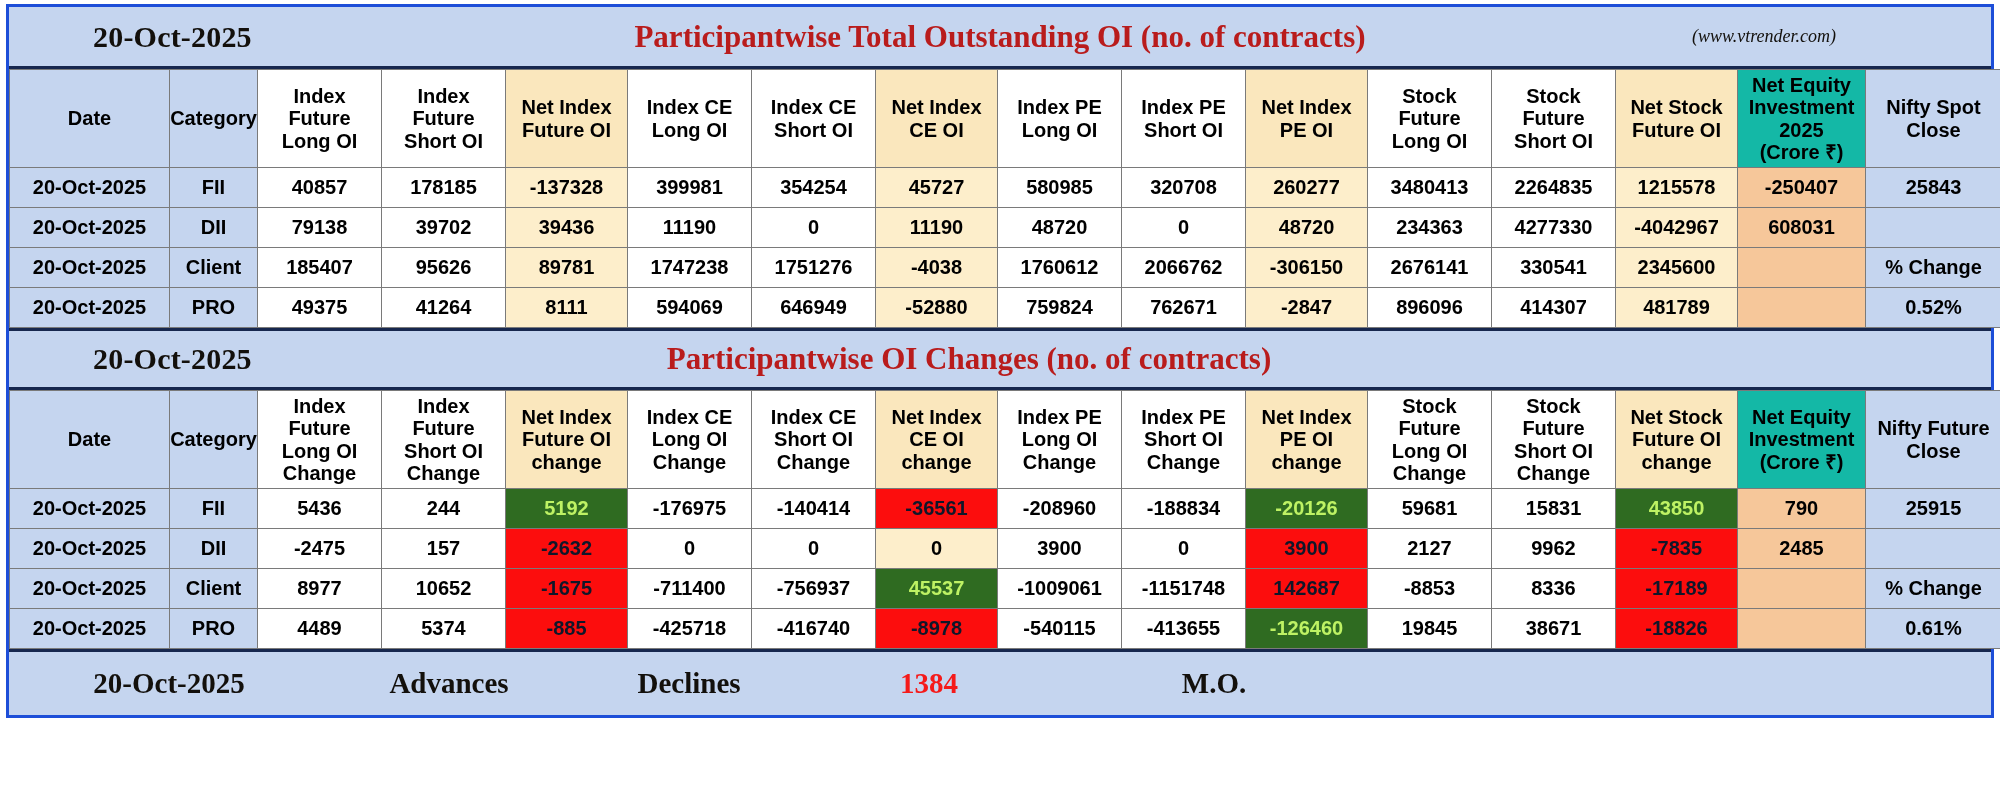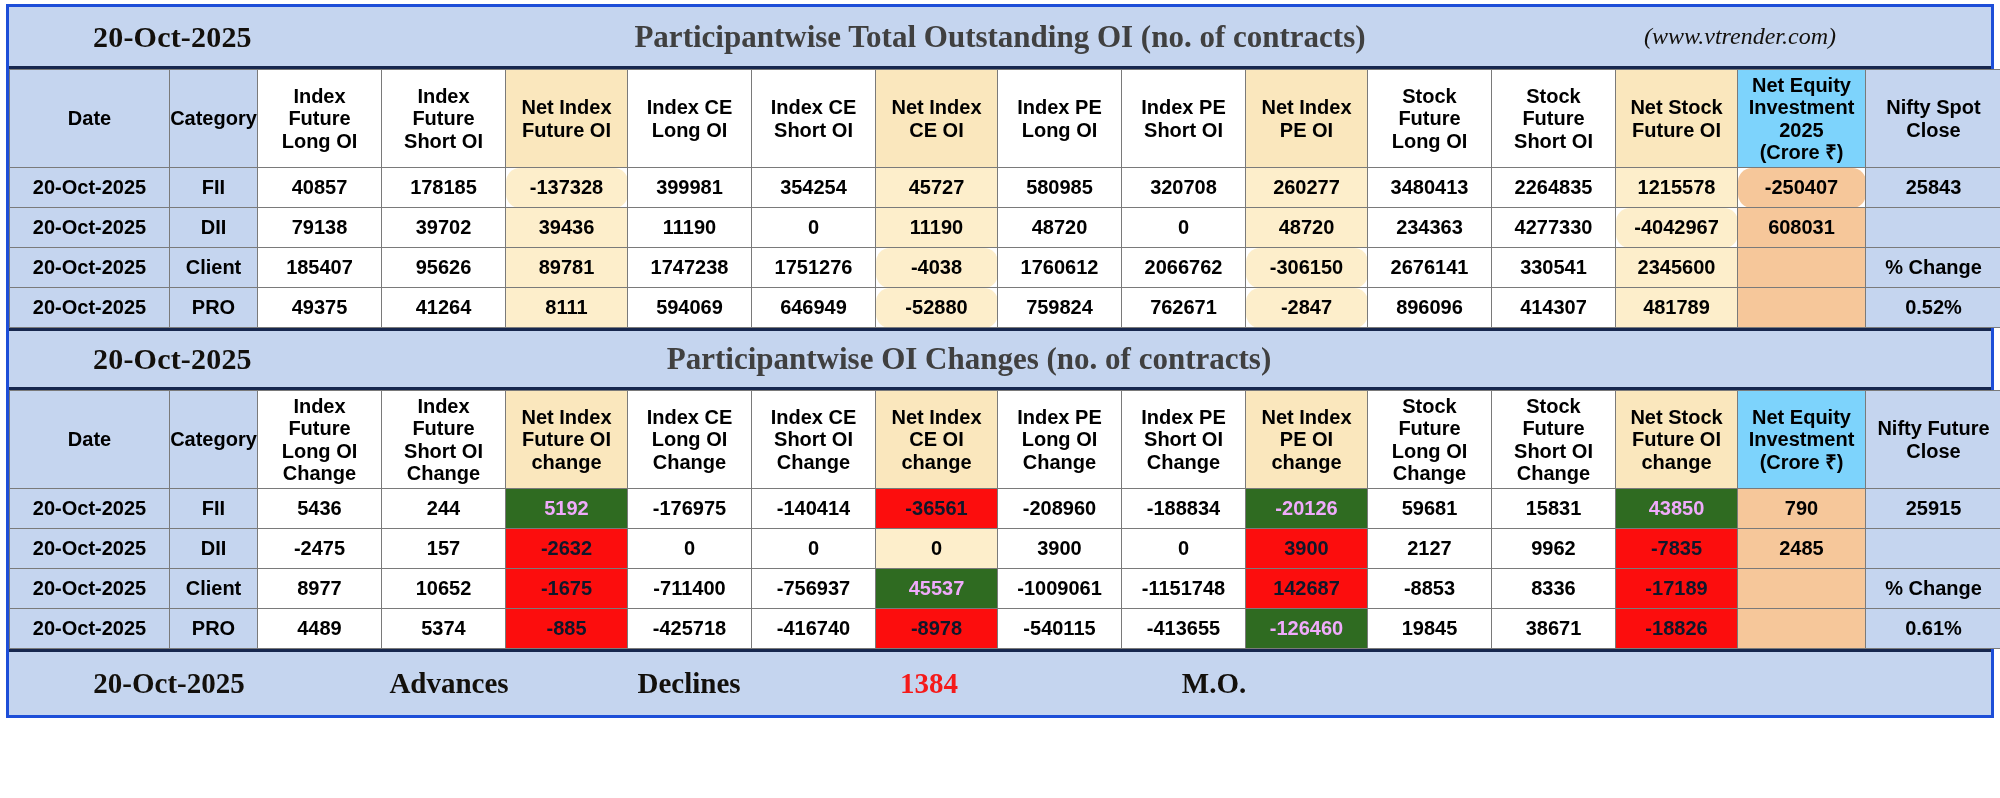--- a/index.html
+++ b/index.html
@@ -35,30 +35,30 @@
     font-size: 30px;
     color: #13100c;
     position: absolute;
     left: 84px;
     letter-spacing: .2px;
   }
   .banner-title {
     font-family: "Liberation Serif", serif;
     font-weight: bold;
     font-size: 31px;
-    color: #404040;
+    color: #b91c1c;
     position: absolute;
     left: 0; right: 0;
     text-align: center;
   }
   .banner-title.t2 { padding-right: 62px; }
   .banner-url {
     font-family: "Liberation Serif", serif;
     font-style: italic;
-    font-size: 24px;
+    font-size: 18px;
     color: #13100c;
     position: absolute;
     right: 155px;
   }
   
   .footer-row {
     display: flex;
     align-items: center;
     width: 100%;
     font-family: "Liberation Serif", serif;
@@ -91,29 +91,29 @@
     line-height: 1.12;
   }
   thead th {
     height: 98px;
     vertical-align: middle;
     font-size: 20px;
     background: #ffffff;
   }
   thead th.blue  { background: #c5d5ef; }
   thead th.cream { background: #fae7bd; }
-  thead th.peach { background: #7dd3fc; }
+  thead th.peach { background: #14b8a6; }
   tbody td { height: 40px; vertical-align: middle; font-size: 22px; }
   tbody td.blue  { background: #c5d5ef; }
   tbody td.cream { background: #fdeecb; }
   tbody td.peach { background: #f6c79a; }
   tbody td.white { background: #ffffff; }
-  tbody td.green { background: #2f6b21; color: #f0abfc; }
+  tbody td.green { background: #2f6b21; color: #bef264; }
   tbody td.red   { background: #fc0d0d; color: #0f172a; }
-  .neg  { color: #f51a1a; border-radius: 14px; }
+  .neg  { color: #f51a1a; }
   .pos  { color: #1510e8; }
   .blk  { color: #000000; }
   
   col.c-date { width: 160px; }
   col.c-cat  { width: 88px; }
   col.c-num  { width: 124px; }
   col.c-net  { width: 122px; }
   col.c-eq   { width: 128px; }
   col.c-last { width: 136px; }
 </style>

